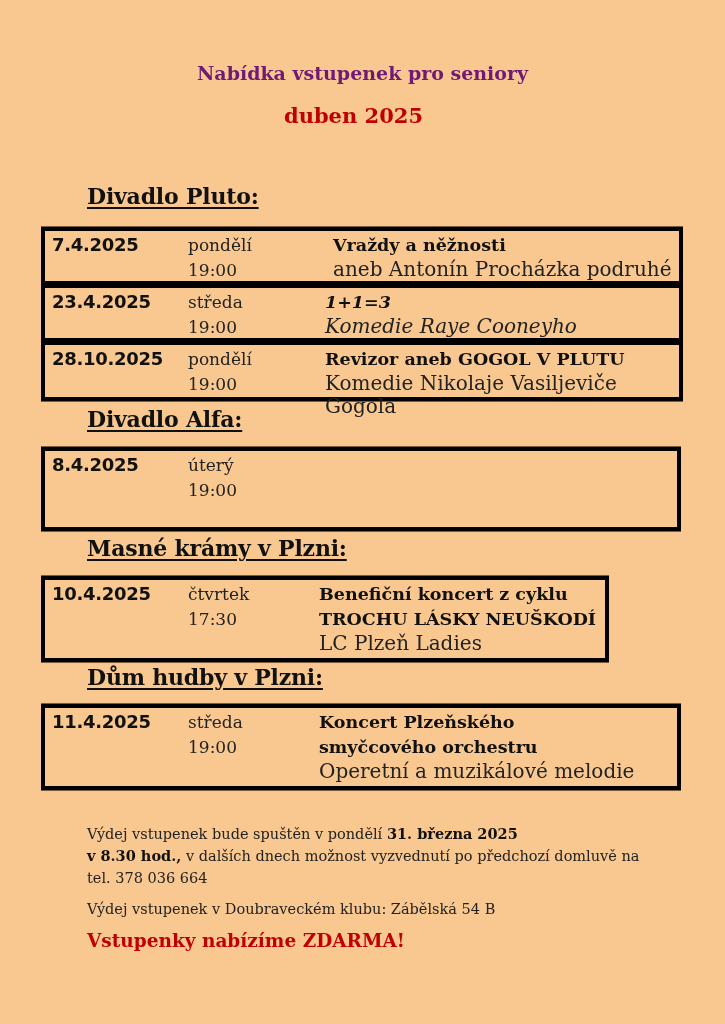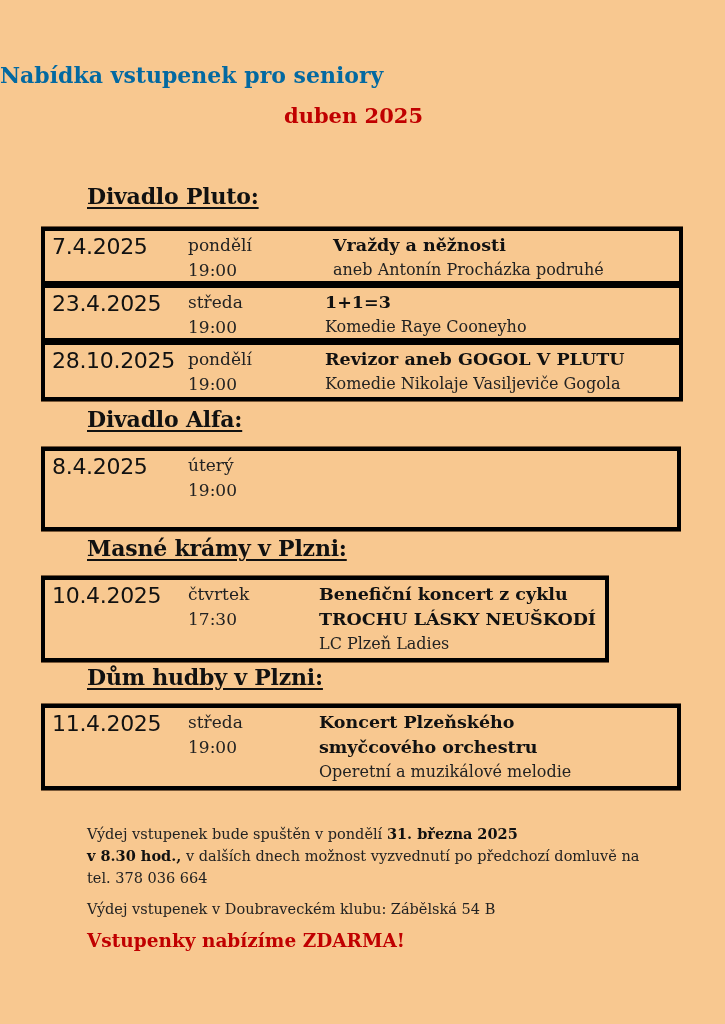--- a/index.html
+++ b/index.html
@@ -5,21 +5,21 @@
   html, body { margin: 0; padding: 0; }
   body {
     width: 725px; height: 1024px; overflow: hidden;
     background: #f8c890;
     font-family: "DejaVu Serif", "Liberation Serif", serif;
     color: #111;
     position: relative;
   }
   .title {
     position: absolute; top: 62px; left: 0; width: 725px;
-    text-align: left; font-weight: bold; font-size: 22px; color: #0369a1;
+    text-align: center; font-weight: bold; font-size: 19px; color: #701a75;
   }
   .subtitle {
     position: absolute; top: 103px; left: 0; width: 707px;
     text-align: center; font-weight: bold; font-size: 21px; color: #c00000;
   }
   .venue {
     position: absolute; left: 87px;
     font-weight: bold; font-size: 22px; text-decoration: underline;
     text-decoration-thickness: 2px; text-underline-offset: 3px;
     letter-spacing: -0.2px;
@@ -31,32 +31,32 @@
   }
   .row {
     position: relative; box-sizing: border-box;
     border: 4px solid #000;
     background: #f8c890;
   }
   .row + .row { border-top-width: 4px; margin-top: -1px; }
   .cell-date {
     position: absolute; left: 7px; top: 3px;
     font-family: "DejaVu Sans", "Liberation Sans", sans-serif;
-    font-weight: normal; font-size: 22px; letter-spacing: -0.3px;
+    font-weight: bold; font-size: 18px; letter-spacing: -0.3px;
   }
   .cell-day {
     position: absolute; left: 143px; top: 2px;
     font-size: 17px; line-height: 25px; color: #222;
   }
   .cell-event {
     position: absolute; top: 2px;
     line-height: 25px;
   }
   .ev-title { font-weight: bold; font-size: 17.5px; color: #111; }
-  .ev-sub { font-size: 16px; color: #222; line-height: 23px; }
+  .ev-sub { font-size: 20px; color: #222; line-height: 23px; }
   .note {
     position: absolute; left: 87px; width: 560px;
     font-size: 14.5px; line-height: 22px; color: #222;
   }
   .note b { color: #111; }
   .free {
     position: absolute; left: 87px; top: 930px;
     font-weight: bold; font-size: 18.5px; color: #c00000;
   }
 </style>
@@ -78,21 +78,21 @@
       <div class="ev-title">Vraždy a něžnosti</div>
       <div class="ev-sub">aneb Antonín Procházka podruhé</div>
     </div>
   </div>
   <div class="row" style="height:58px;">
     <span class="cell-date">23.4.2025</span>
     <div class="cell-day">
       <div>středa</div>
       <div>19:00</div>
     </div>
-    <div class="cell-event" style="left:280px;">
+    <div class="cell-event" style="left:280px;font-style:italic;">
       <div class="ev-title">1+1=3</div>
       <div class="ev-sub">Komedie Raye Cooneyho</div>
     </div>
   </div>
   <div class="row" style="height:60px;">
     <span class="cell-date">28.10.2025</span>
     <div class="cell-day">
       <div>pondělí</div>
       <div>19:00</div>
     </div>

